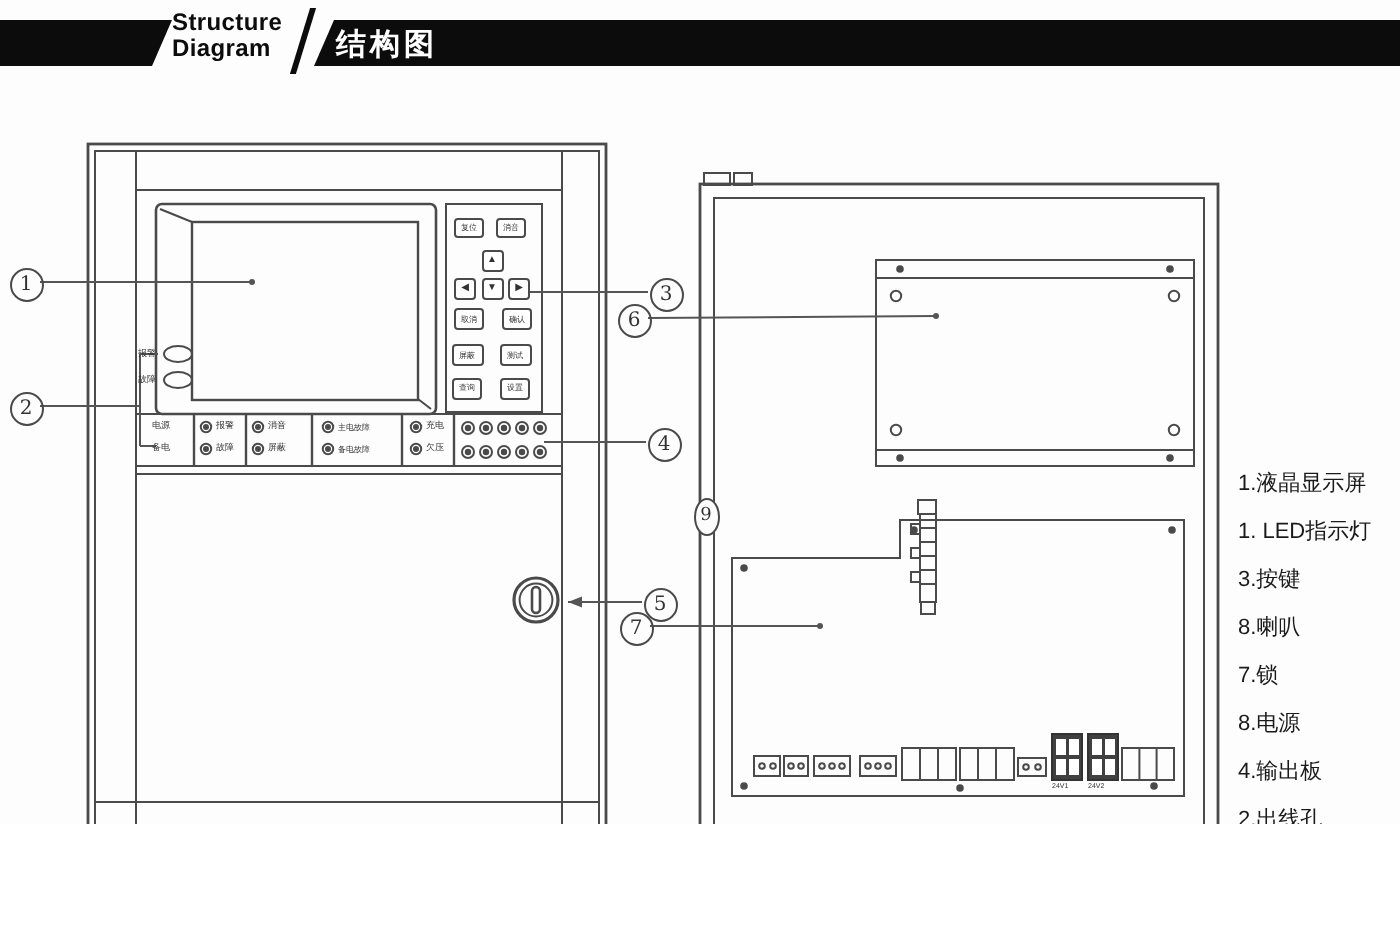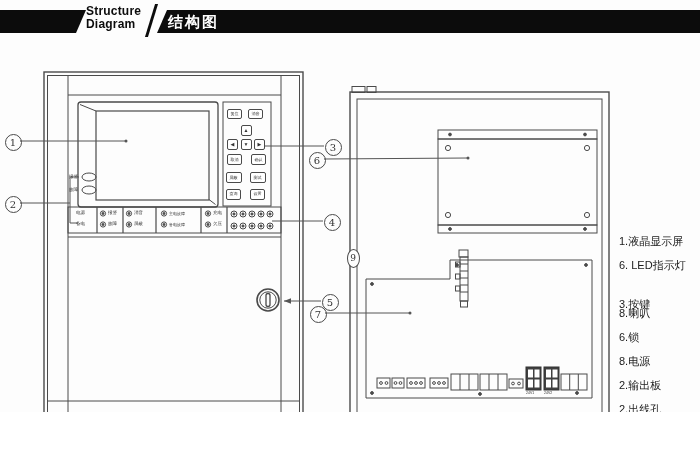--- a/index.html
+++ b/index.html
@@ -320,21 +320,21 @@
   <span class="tiny" style="left:134px;top:222px">屏蔽</span>
   <span class="tiny t4" style="left:169px;top:211.5px">主电故障</span>
   <span class="tiny t4" style="left:169px;top:222.5px">备电故障</span>
   <span class="tiny" style="left:213px;top:211px">充电</span>
   <span class="tiny" style="left:213px;top:222px">欠压</span>
 
   <span class="tiny t35" style="left:526px;top:392px">24V1</span>
   <span class="tiny t35" style="left:544px;top:392px">24V2</span>
 
   <div class="legend-item" style="top:234px">1.液晶显示屏</div>
-  <div class="legend-item" style="top:258px">6. LED指示灯</div>
-  <div class="legend-item" style="top:297px">3.按键</div>
+  <div class="legend-item" style="top:258px">1. LED指示灯</div>
+  <div class="legend-item" style="top:282px">3.按键</div>
   <div class="legend-item" style="top:306px">8.喇叭</div>
-  <div class="legend-item" style="top:330px">6.锁</div>
+  <div class="legend-item" style="top:330px">7.锁</div>
   <div class="legend-item" style="top:354px">8.电源</div>
-  <div class="legend-item" style="top:378px">2.输出板</div>
+  <div class="legend-item" style="top:378px">4.输出板</div>
   <div class="legend-item" style="top:402px">2.出线孔</div>
 
 </div>
 
 </body></html>

